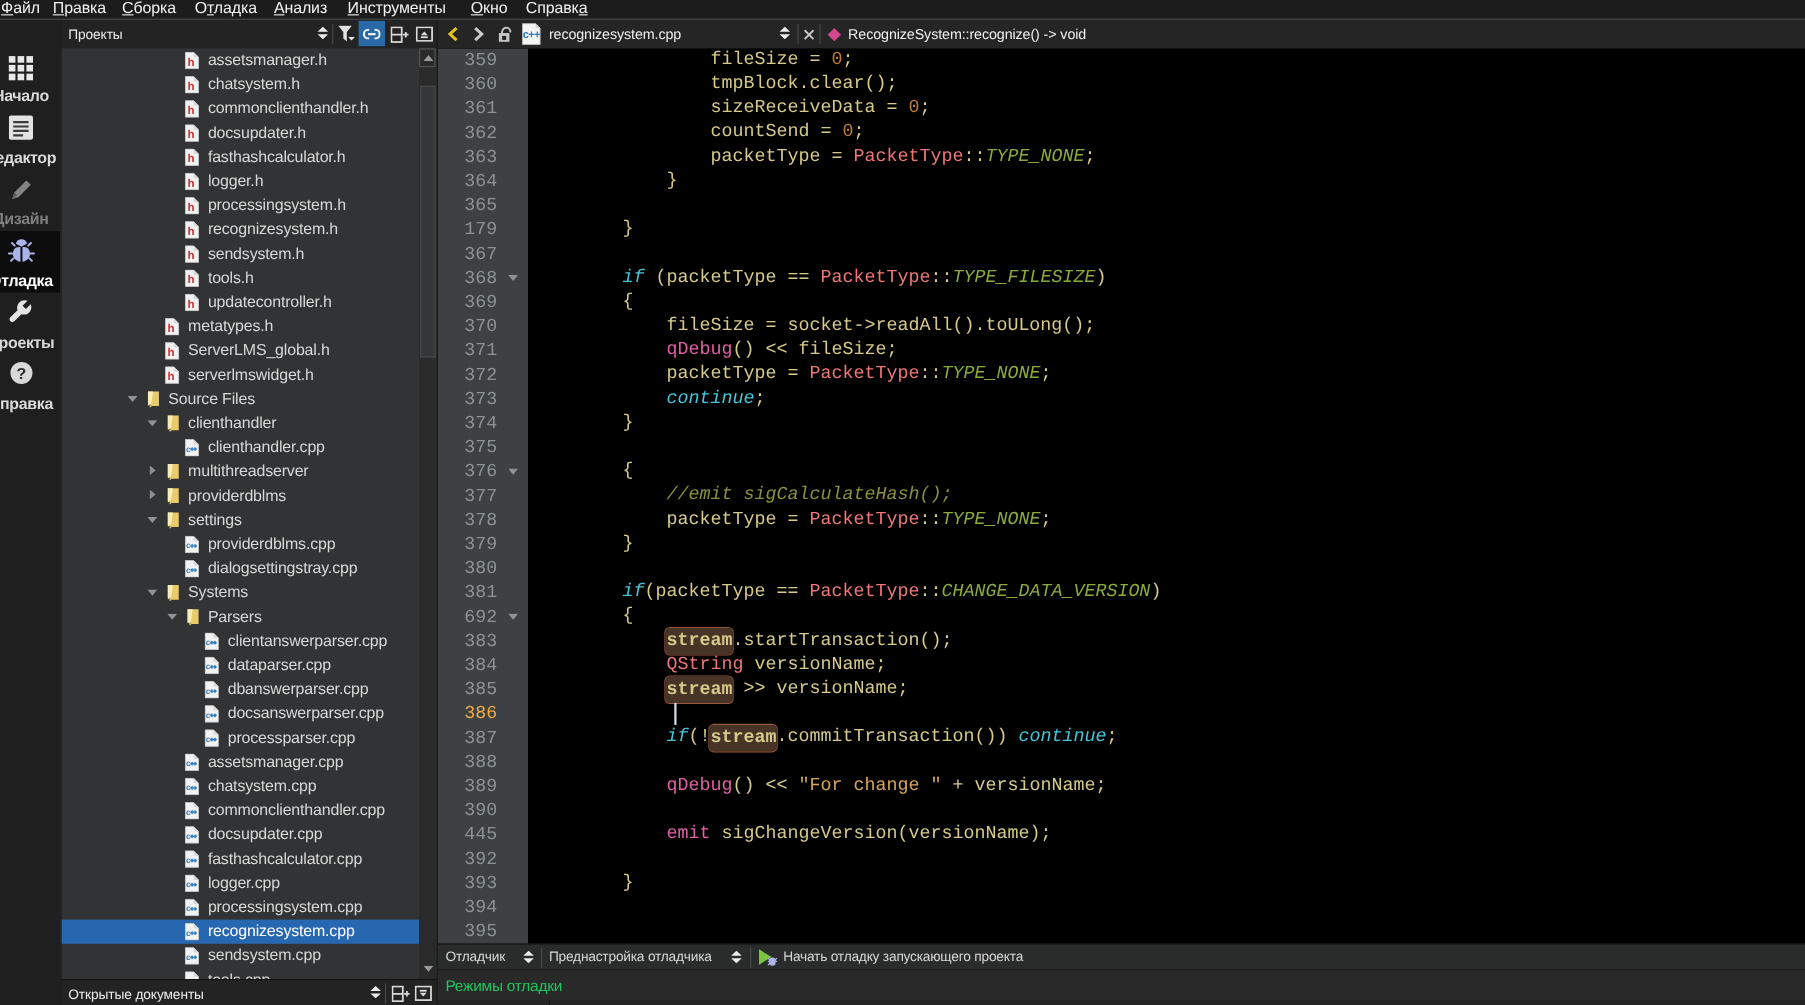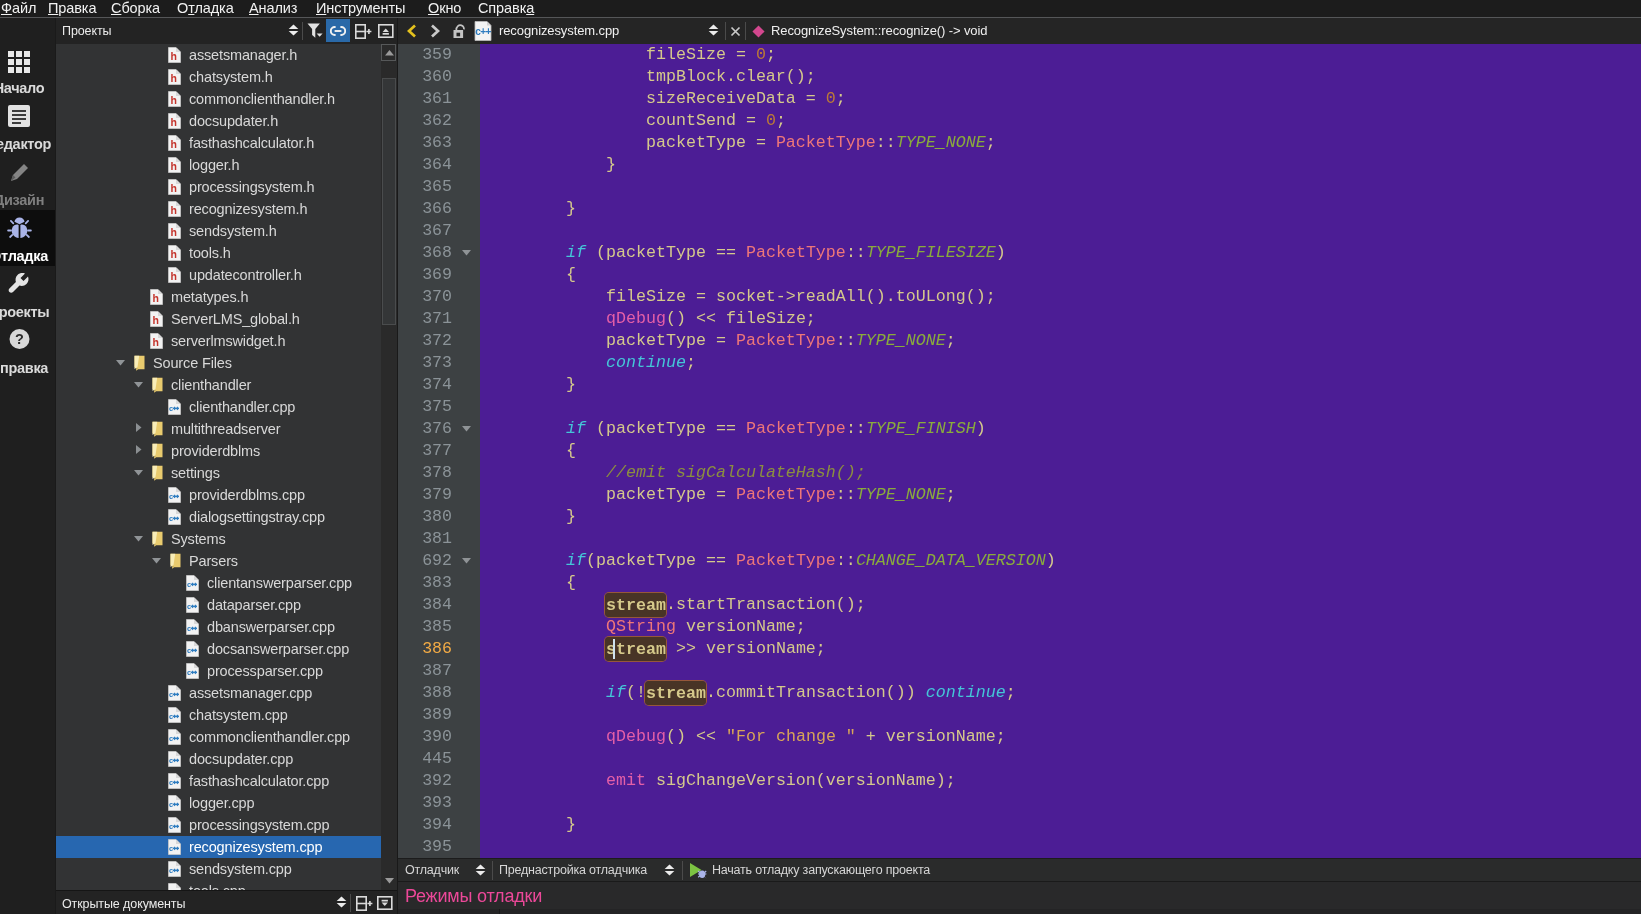--- a/index.html
+++ b/index.html
@@ -15,21 +15,21 @@
 #tree {position:absolute;left:0;top:26px;width:326px;height:846px;overflow:hidden;}
 .trow {position:absolute;left:0;width:326px;height:22px;}
 .trow.sel {background:#2767b0;}
 .trow.sel .tlab {color:#ffffff;}
 .tlab {position:absolute;top:0;line-height:22px;font-size:14.5px;letter-spacing:-0.15px;color:#d8d8d8;white-space:pre;}
 .ico {position:absolute;top:3px;}
 #vscroll {position:absolute;left:326px;top:26px;width:17px;height:846px;background:#2a2a2a;}
 #opendocs {position:absolute;left:0;top:872px;width:343px;height:24px;background:#232323;border-top:1px solid #151515;}
 #editor {position:absolute;left:398px;top:18px;width:1243px;height:896px;}
 #tabbar {position:absolute;left:0;top:0;width:1243px;height:26px;background:#252525;}
-#edbody {position:absolute;left:0;top:26px;width:1243px;height:814px;background:#4c1d95;overflow:hidden;}
+#edbody {position:absolute;left:0;top:26px;width:1243px;height:814px;background:#000000;overflow:hidden;}
 #gutter {position:absolute;left:0;top:0;width:82px;height:814px;background:#3d4143;}
 .ln {height:22px;line-height:22px;text-align:right;width:54px;font-family:"Liberation Mono",monospace;font-size:16.6px;color:#8b9398;}
 .ln.cur {color:#f3ab45;}
 .fold {position:absolute;}
 #code {position:absolute;left:88px;top:0;font-family:"Liberation Mono",monospace;font-size:16.66px;color:#d5c98b;}
 .cl {height:22px;line-height:22px;white-space:pre;}
 .kw {color:#45c6d8;font-style:italic;}
 .ty {color:#ee7778;}
 .en {color:#8aab3c;font-style:italic;}
 .nu {color:#bd7b35;}
@@ -551,21 +551,21 @@
   </div>
   <div id="edbody">
     <div id="gutter">
 <div class="ln">359</div>
 <div class="ln">360</div>
 <div class="ln">361</div>
 <div class="ln">362</div>
 <div class="ln">363</div>
 <div class="ln">364</div>
 <div class="ln">365</div>
-<div class="ln">366</div>
+<div class="ln">179</div>
 <div class="ln">367</div>
 <div class="ln">368</div>
 <div class="ln">369</div>
 <div class="ln">370</div>
 <div class="ln">371</div>
 <div class="ln">372</div>
 <div class="ln">373</div>
 <div class="ln">374</div>
 <div class="ln">375</div>
 <div class="ln">376</div>
@@ -609,21 +609,20 @@
 <div class="cl">        }</div>
 <div class="cl"></div>
 <div class="cl">        <span class="kw">if</span> (packetType == <span class="ty">PacketType</span>::<span class="en">TYPE_FILESIZE</span>)</div>
 <div class="cl">        {</div>
 <div class="cl">            fileSize = socket-&gt;readAll().toULong();</div>
 <div class="cl">            <span class="mac">qDebug</span>() &lt;&lt; fileSize;</div>
 <div class="cl">            packetType = <span class="ty">PacketType</span>::<span class="en">TYPE_NONE</span>;</div>
 <div class="cl">            <span class="kw">continue</span>;</div>
 <div class="cl">        }</div>
 <div class="cl"></div>
-<div class="cl">        <span class="kw">if</span> (packetType == <span class="ty">PacketType</span>::<span class="en">TYPE_FINISH</span>)</div>
 <div class="cl">        {</div>
 <div class="cl">            <span class="com">//emit sigCalculateHash();</span></div>
 <div class="cl">            packetType = <span class="ty">PacketType</span>::<span class="en">TYPE_NONE</span>;</div>
 <div class="cl">        }</div>
 <div class="cl"></div>
 <div class="cl">        <span class="kw">if</span>(packetType == <span class="ty">PacketType</span>::<span class="en">CHANGE_DATA_VERSION</span>)</div>
 <div class="cl">        {</div>
 <div class="cl">            <span class="hl">stream</span>.startTransaction();</div>
 <div class="cl">            <span class="ty">QString</span> versionName;</div>
 <div class="cl">            <span class="hl">stream</span> &gt;&gt; versionName;</div>
@@ -656,19 +655,19 @@
         <path d="M1,1 L12.5,8 L1,15 z" fill="#7cc342"></path>
         <g fill="#aab4e8">
           <ellipse cx="13.2" cy="12.2" rx="3.1" ry="3.8"></ellipse>
           <rect x="9" y="11.4" width="8.4" height="1.1"></rect>
           <path d="M9.6,8.6 l2,1.8 l-0.8,0.9 l-2,-1.6 z M16.8,8.6 l-2,1.8 l0.8,0.9 l2,-1.6 z M9.6,15.8 l2,-1.8 l-0.8,-0.9 l-2,1.6 z M16.8,15.8 l-2,-1.8 l0.8,0.9 l2,1.6 z"></path>
         </g>
       </svg>
     <span class="dtext" style="left:314px">Начать отладку запускающего проекта</span>
   </div>
   <div id="statusbar">
-    <span class="dtext" style="left:7px;top:3px;font-size:18px;color:#ec4899">Режимы отладки</span>
+    <span class="dtext" style="left:7px;top:3px;font-size:14px;color:#22c55e">Режимы отладки</span>
     <div class="abs" style="left:0;top:27px;width:1243px;height:6px;background:#242425"></div>
     <div class="abs" style="left:101px;top:27px;width:1px;height:6px;background:#19191a"></div>
   </div>
 </div>
 <div class="abs" style="left:55px;top:18px;width:1px;height:896px;background:#1a1a1a"></div>
 <div class="abs" style="left:397px;top:18px;width:1px;height:896px;background:#191919"></div>
 
 </body></html>

